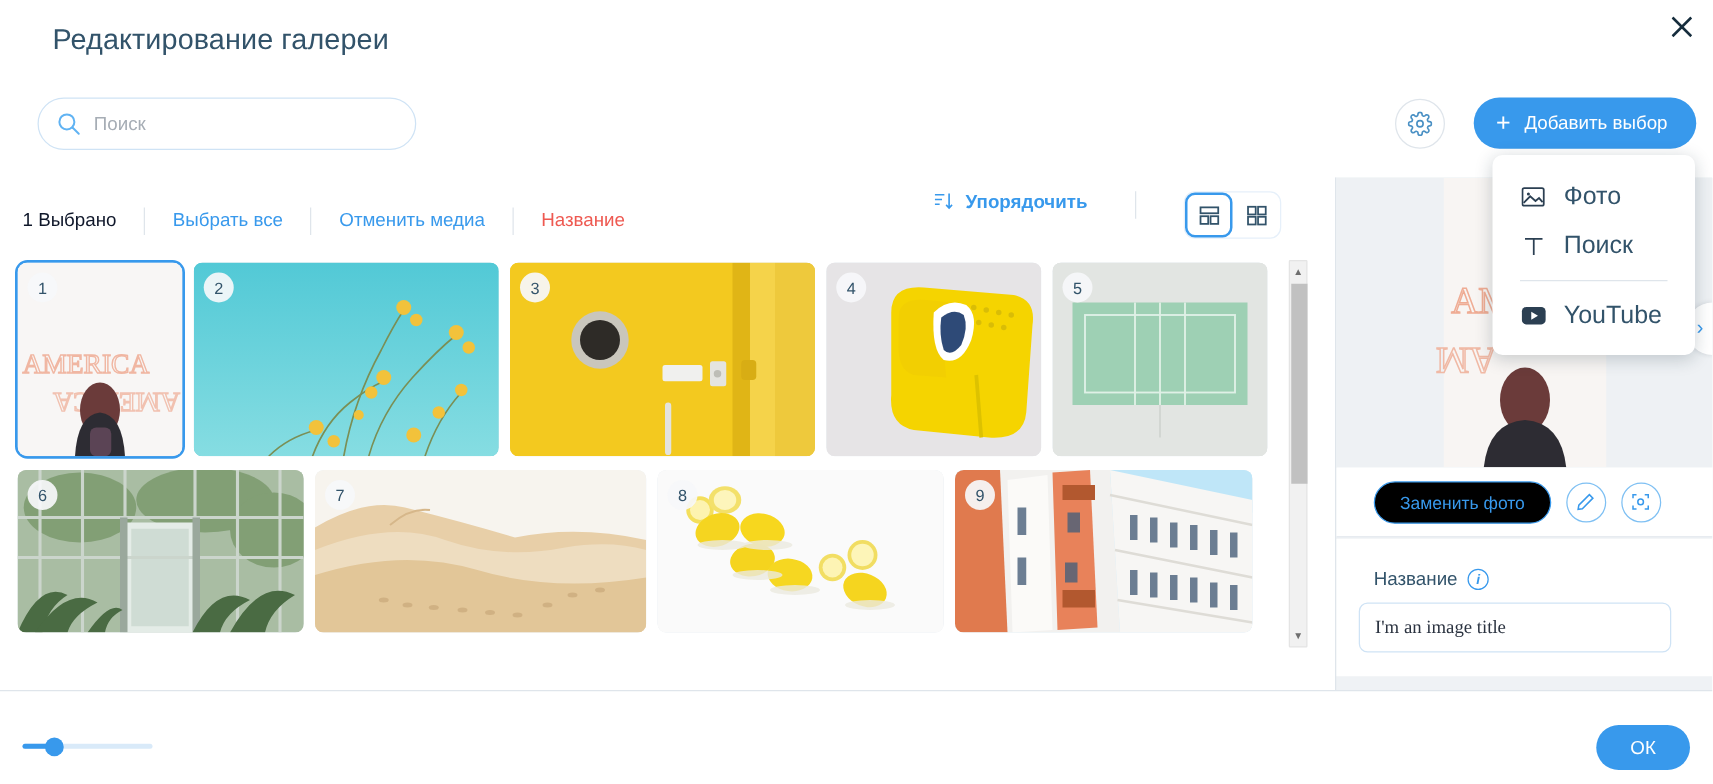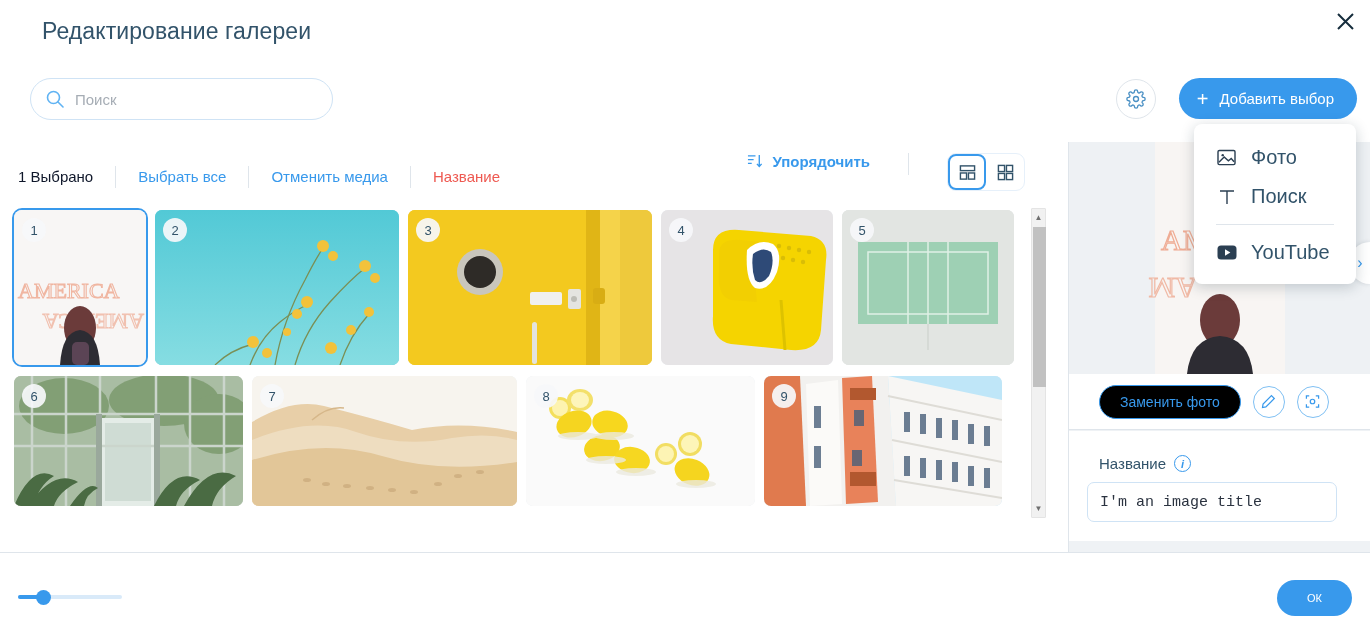--- a/index.html
+++ b/index.html
@@ -195,33 +195,33 @@
   }
   .info-icon {
     width: 17px; height: 17px; border-radius: 50%;
     border: 1.5px solid #3899ec; color: #3899ec;
     font-size: 11px; font-style: italic; font-weight: bold;
     display: flex; align-items: center; justify-content: center;
   }
   .field-input {
     width: 250px; height: 40px; border: 1px solid #cfe3f5; border-radius: 7px;
     padding: 0 12px; font-size: 15px; color: #2b3340; outline: none;
-    font-family: Liberation Mono, monospace; background: #fff;
+    font-family: Liberation Serif, serif; background: #fff;
   }
 
   
   .footer-divider { position: absolute; left: 0; top: 552px; width: 1370px; height: 1px; background: #dfe5eb; }
   .slider-wrap { position: absolute; left: 18px; top: 588px; width: 104px; height: 18px; cursor: pointer; }
   .slider-track { position: absolute; left: 0; top: 7px; width: 104px; height: 4px; border-radius: 2px; background: #d9eaf9; }
   .slider-fill { position: absolute; left: 0; top: 7px; width: 26px; height: 4px; border-radius: 2px; background: #3899ec; }
   .slider-thumb { position: absolute; left: 18px; top: 2px; width: 15px; height: 15px; border-radius: 50%; background: #3899ec; }
   .ok-btn {
     position: absolute; right: 18px; top: 580px;
     width: 75px; height: 36px; border-radius: 18px; border: none;
-    background: #3899ec; color: #fff; font-size: 11px; cursor: pointer;
+    background: #3899ec; color: #fff; font-size: 15px; cursor: pointer;
     font-family: "Liberation Sans", sans-serif;
   }
 </style>
 </head>
 <body>
 
 <div class="modal">
 
   <div class="close-btn">
     <svg width="17" height="17" viewBox="0 0 17 17">

